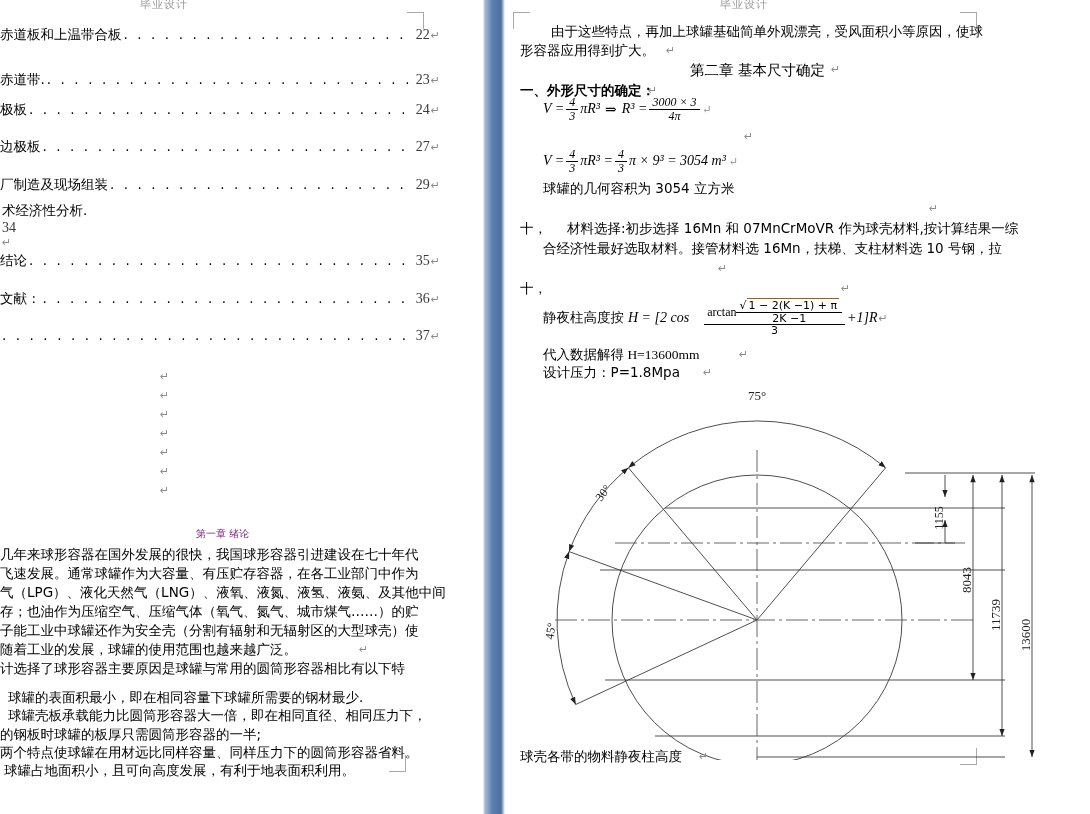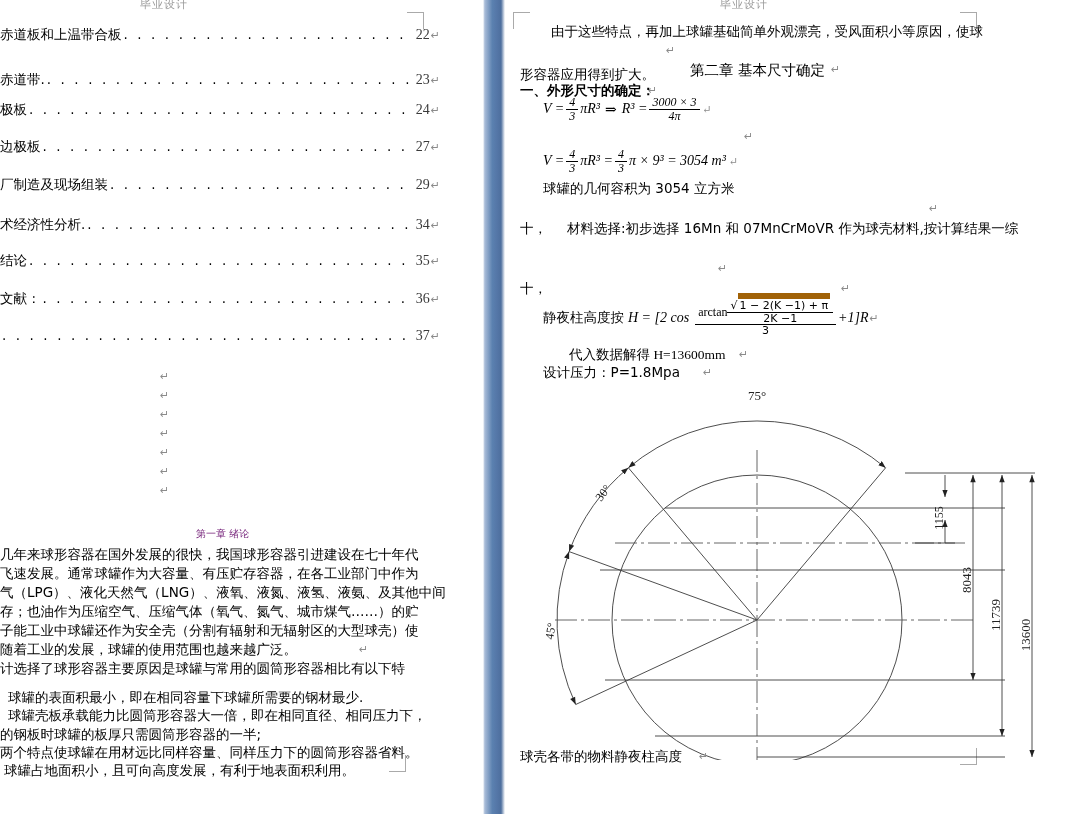--- a/index.html
+++ b/index.html
@@ -42,21 +42,21 @@
   .mono{font-family:"Liberation Serif","DejaVu Serif",serif;}
 
   
   .math{position:absolute;font-family:"Liberation Serif","DejaVu Serif",serif;
      font-style:italic;font-size:14px;color:#000;white-space:nowrap;
      display:flex;align-items:center;gap:2px;}
   .frac{display:inline-flex;flex-direction:column;align-items:center;
      vertical-align:middle;line-height:1.05;font-size:12px;}
   .frac .num{border-bottom:1px solid #000;padding:0 3px;}
   .frac .den{padding:0 3px;}
-  .rad{border-top:6px solid #a16207;padding:0 2px;}
+  .rad{border-top:1px solid #a16207;padding:0 2px;}
 
   svg{display:block;}
   .cap{position:absolute;font-size:13.5px;color:#000;white-space:nowrap;}
 </style>
 </head>
 <body>
 
 <div class="page" id="left-page">
 
   <div class="hdr" style="left:140px;top:-3px;">毕业设计</div>
@@ -87,21 +87,21 @@
         <span class="toc-dots">. . . . . . . . . . . . . . . . . . . . . . . . . . . . . . . . . . . . . . . . . . . . . . . . . .</span>
         <span class="toc-pg">27</span>
         <span class="pilcrow">↵</span>
       </div>
       <div class="toc-row" style="top: 176px;">
         <span class="toc-txt">厂制造及现场组装</span>
         <span class="toc-dots">. . . . . . . . . . . . . . . . . . . . . . . . . . . . . . . . . . . . . . . . . . . . . . . . . .</span>
         <span class="toc-pg">29</span>
         <span class="pilcrow">↵</span>
       </div>
-      <div class="toc-row" style="top: 216px;">
+      <div class="toc-row" style="top: 202px; flex-direction: column;">
         <span class="toc-txt">术经济性分析.</span>
         <span class="toc-dots">. . . . . . . . . . . . . . . . . . . . . . . . . . . . . . . . . . . . . . . . . . . . . . . . . .</span>
         <span class="toc-pg">34</span>
         <span class="pilcrow">↵</span>
       </div>
       <div class="toc-row" style="top: 252px;">
         <span class="toc-txt">结论</span>
         <span class="toc-dots">. . . . . . . . . . . . . . . . . . . . . . . . . . . . . . . . . . . . . . . . . . . . . . . . . .</span>
         <span class="toc-pg">35</span>
         <span class="pilcrow">↵</span>
@@ -154,21 +154,21 @@
 <div id="divider"></div>
 
 <div class="page" id="right-page">
 
   <div class="hdr" style="left:215px;top:-3px;">毕业设计</div>
   <div class="corner tl" style="left:8px;top:12px;"></div>
   <div class="corner tr" style="left:455px;top:12px;"></div>
   <div class="corner br" style="left:455px;top:748px;"></div>
 
   <div class="r-line" style="left:46px;top:23px;">由于这些特点，再加上球罐基础简单外观漂亮，受风面积小等原因，使球</div>
-  <div class="r-line" style="left:15px;top:42px;margin-top:24px;">形容器应用得到扩大。</div>
+  <div class="r-line" style="left:15px;top:42px;">形容器应用得到扩大。</div>
   <span class="pilcrow" style="position:absolute;left:160px;top:44px;">↵</span>
 
   <div class="r-ctr" style="left:185px;top:61px;">第二章 基本尺寸确定</div>
   <span class="pilcrow" style="position:absolute;left:325px;top:63px;">↵</span>
 
   <div class="r-line" style="left:15px;top:82px;font-weight:bold;">一、外形尺寸的确定：</div>
   <span class="pilcrow" style="position:absolute;left:142px;top:84px;">↵</span>
 
   <div class="math" style="left:38px;top:96px;">
     <span>V =</span>
@@ -203,43 +203,44 @@
     <span class="pilcrow">↵</span>
   </div>
 
   <div class="r-line" style="left:38px;top:180px;">球罐的几何容积为 3054 立方米</div>
   <span class="pilcrow" style="position:absolute;left:220px;top:182px;">↵</span>
 
   <span class="pilcrow" style="position:absolute;left:423px;top:202px;">↵</span>
 
   <div class="r-line" style="left:15px;top:220px;">十，</div>
   <div class="r-line" style="left:62px;top:220px;">材料选择:初步选择 16Mn 和 07MnCrMoVR 作为球壳材料,按计算结果一综</div>
+  <div class="r-line" style="left:38px;top:240px;">合经济性最好选取材料。接管材料选 16Mn，扶梯、支柱材料选 10 号钢，拉</div>
   <span class="pilcrow" style="position:absolute;left:212px;top:262px;">↵</span>
 
   <div class="r-line" style="left:15px;top:280px;">十，</div>
   <span class="pilcrow" style="position:absolute;left:335px;top:282px;">↵</span>
 
   <div style="position:absolute;left:38px;top:300px;display:flex;align-items:center;">
     <span style="font-size:13.5px;">静夜柱高度按</span>
     <span class="math" style="position:static;margin-left:4px;">H = [2 cos</span>
-    <span class="frac" style="font-size:11px;margin-left:6px;text-align:right;">
+    <span class="frac" style="font-size:11px;margin-left:15px;text-align:right;">
       <span class="num" style="display:flex;align-items:center;">
         <span style="font-style:normal;font-family:'Liberation Serif',serif;font-size:12px;">arctan</span>
         <span class="frac" style="font-size:11px;">
           <span class="num">√<span class="rad">1 − 2(K −1) + π</span></span>
           <span class="den">2K −1</span>
         </span>
       </span>
       <span class="den">3</span>
     </span>
     <span class="math" style="position:static;margin-left:2px;">+1]R</span>
     <span class="pilcrow">↵</span>
   </div>
 
-  <div class="r-line mono" style="left:38px;top:346px;margin-left:26px;">代入数据解得 H=13600mm</div>
+  <div class="r-line mono" style="left:38px;top:346px;">代入数据解得 H=13600mm</div>
   <span class="pilcrow" style="position:absolute;left:233px;top:348px;">↵</span>
   <div class="r-line" style="left:38px;top:364px;">设计压力：P=1.8Mpa</div>
   <span class="pilcrow" style="position:absolute;left:197px;top:366px;">↵</span>
 
   <div style="position:absolute;left:0px;top:380px;">
   <svg width="585" height="380" viewBox="0 0 585 380">
     <defs>
       <marker id="ar" markerWidth="9" markerHeight="9" refX="8" refY="3" orient="auto">
         <path d="M0,0 L8,3 L0,6 z" fill="#222"></path>
       </marker>

